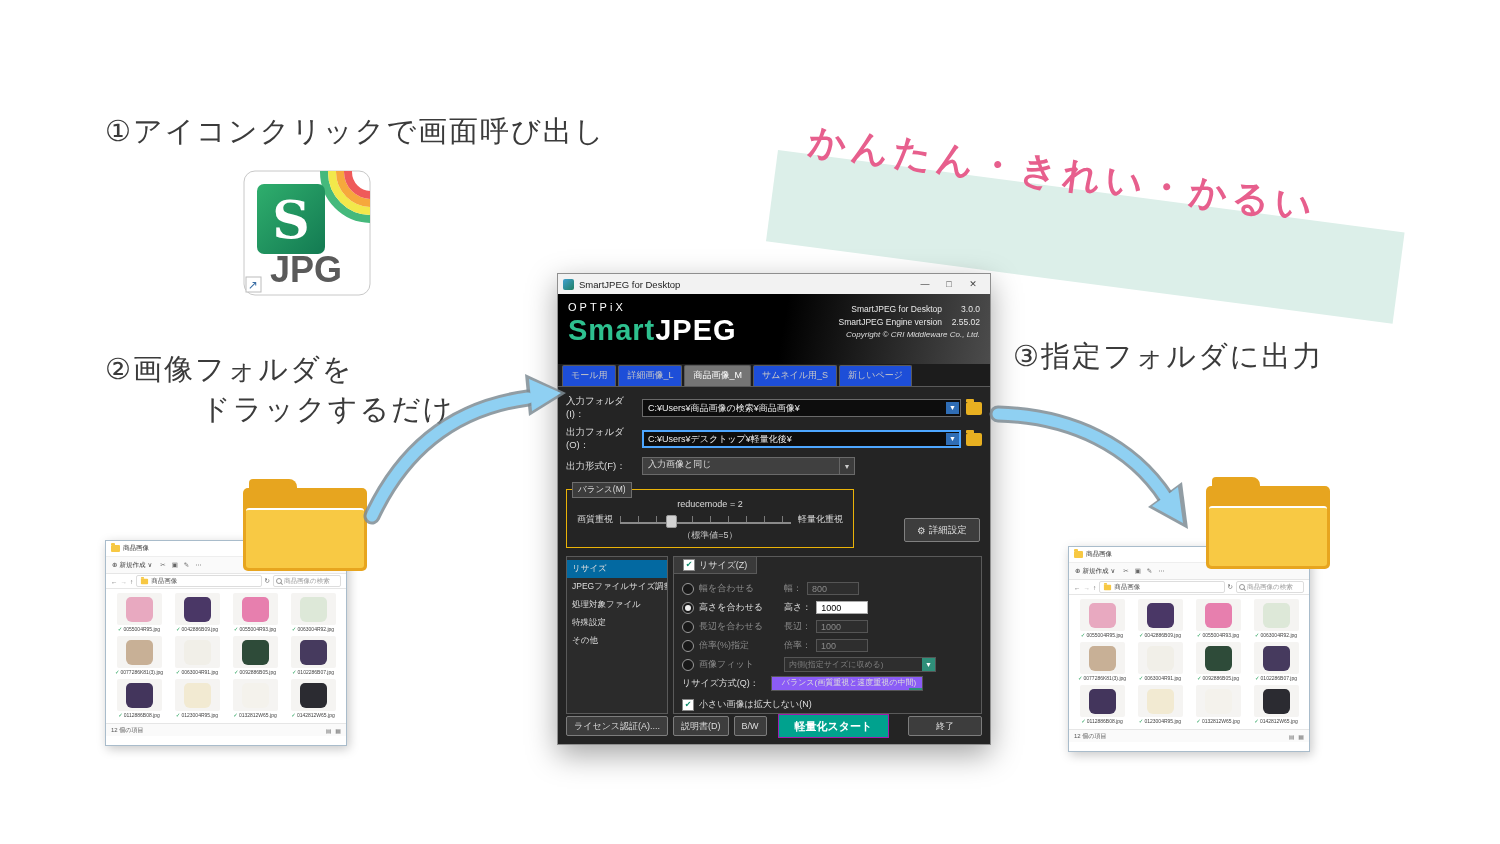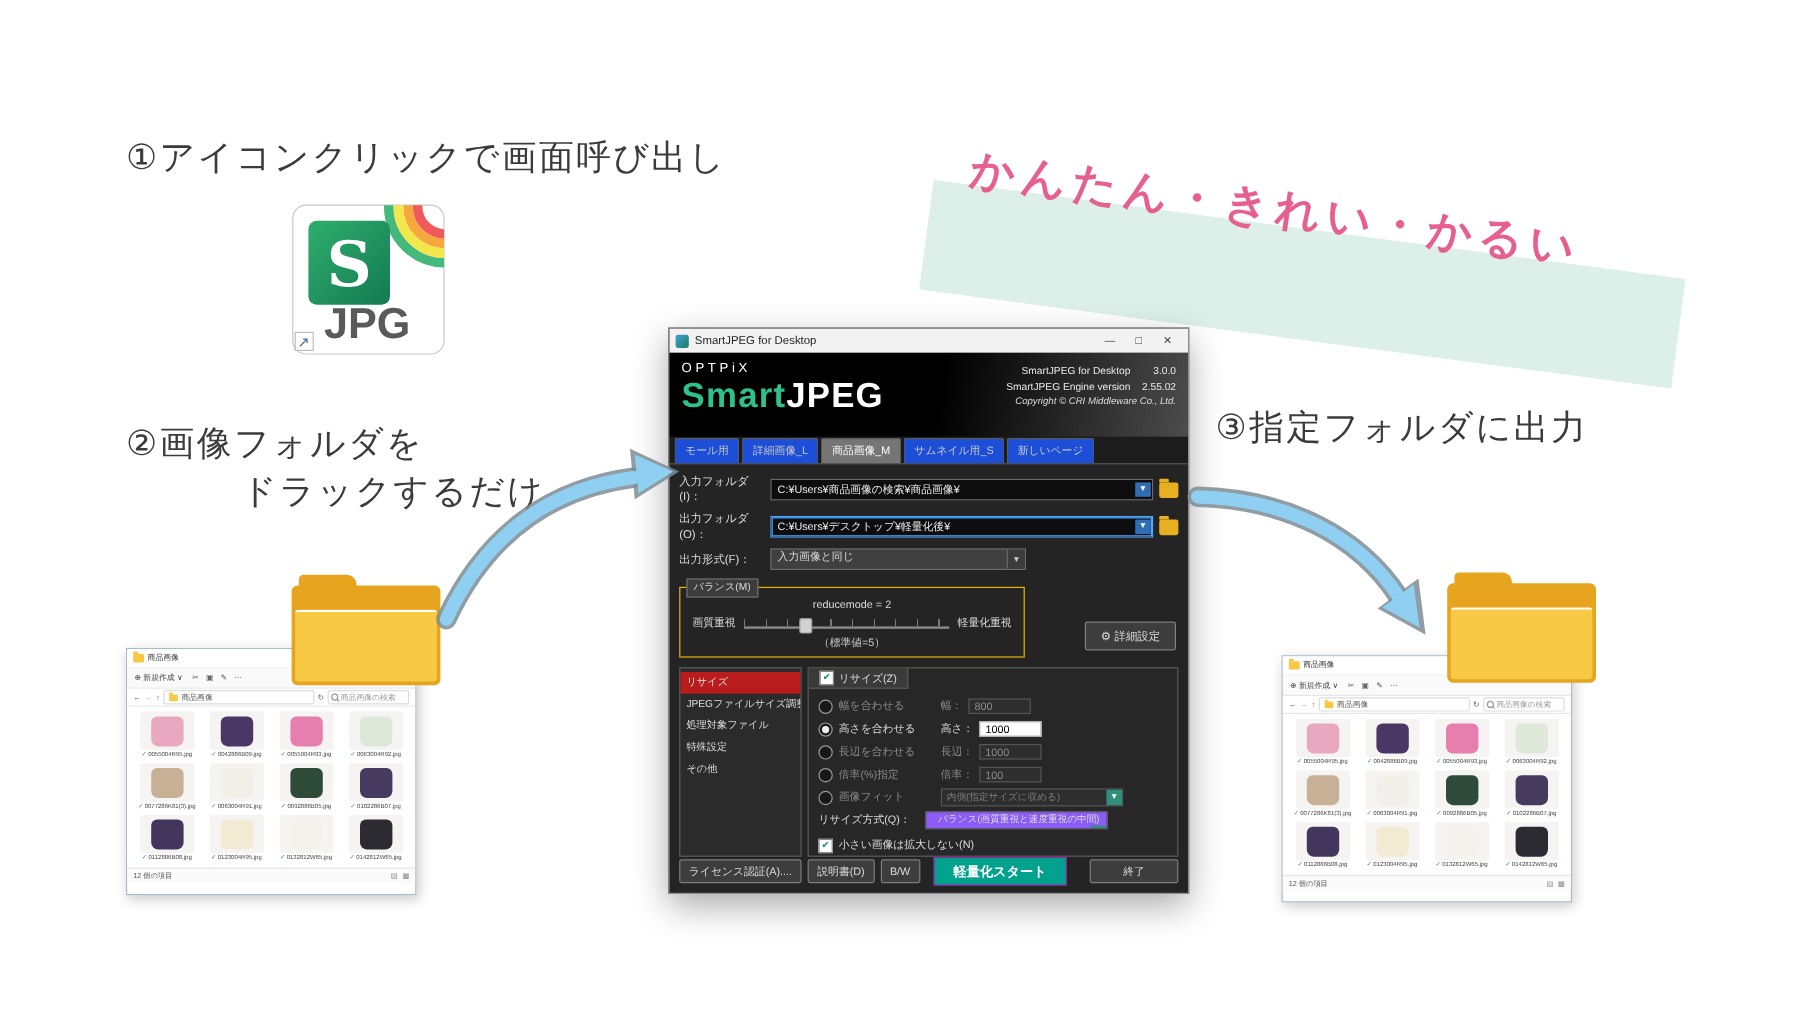--- a/index.html
+++ b/index.html
@@ -97,21 +97,21 @@
   .slider::before{content:"";position:absolute;left:0;right:0;top:8px;height:2px;background:#8a8a8a;}
   .slider::after{content:"";position:absolute;left:0;right:0;top:2px;height:6px;
       background:repeating-linear-gradient(90deg,#7a7a7a 0 1px,transparent 1px 18px);}
   .sthumb{position:absolute;left:27%;top:1px;width:9px;height:11px;background:#d2d2d2;border:1px solid #999;border-radius:2px;z-index:1;}
   .std{text-align:center;font-size:9px;color:#ccc;margin-top:3px;}
   .detail-btn{margin-left:auto;margin-right:2px;margin-bottom:6px;width:74px;height:22px;background:#3d3d3d;border:1px solid #808080;
       color:#ddd;font-size:9.5px;display:flex;align-items:center;justify-content:center;gap:3px;border-radius:2px;}
   .lower{display:flex;gap:5px;flex:1;min-height:0;}
   .sidelist{width:102px;flex:none;background:#2b2b2b;border:1px solid #5a5a5a;padding-top:3px;font-size:8.5px;box-sizing:border-box;}
   .sideitem{padding:3px 5px;white-space:nowrap;overflow:hidden;color:#ddd;}
-  .sideitem.selected{background:#b91c1c;}
+  .sideitem.selected{background:#0369a1;}
   .panel{flex:1;border:1px solid #5a5a5a;background:#272727;position:relative;padding:22px 8px 5px;box-sizing:border-box;min-width:0;}
   .panel-tab{position:absolute;top:0;left:0;height:16px;background:#3a3a3a;border-right:1px solid #5a5a5a;border-bottom:1px solid #5a5a5a;
       display:flex;align-items:center;gap:4px;padding:0 9px;font-size:9px;}
   .cb{width:10px;height:10px;flex:none;background:#fff;border:1px solid #888;color:#0c8a6a;font-size:8px;line-height:10px;text-align:center;font-weight:bold;}
   .optrow{display:flex;align-items:center;gap:5px;height:19px;font-size:9px;white-space:nowrap;}
   .radio{width:10px;height:10px;flex:none;border:1px solid #999;border-radius:50%;background:#181818;position:relative;}
   .radio.on::after{content:"";position:absolute;inset:2px;border-radius:50%;background:#eee;}
   .rlabel{width:80px;overflow:hidden;}
   .dimtext{color:#8a8a8a;}
   .vbox{width:52px;height:13px;border:1px solid #555;background:#2e2e2e;color:#8a8a8a;font-size:9px;display:flex;align-items:center;padding-left:4px;box-sizing:border-box;}

